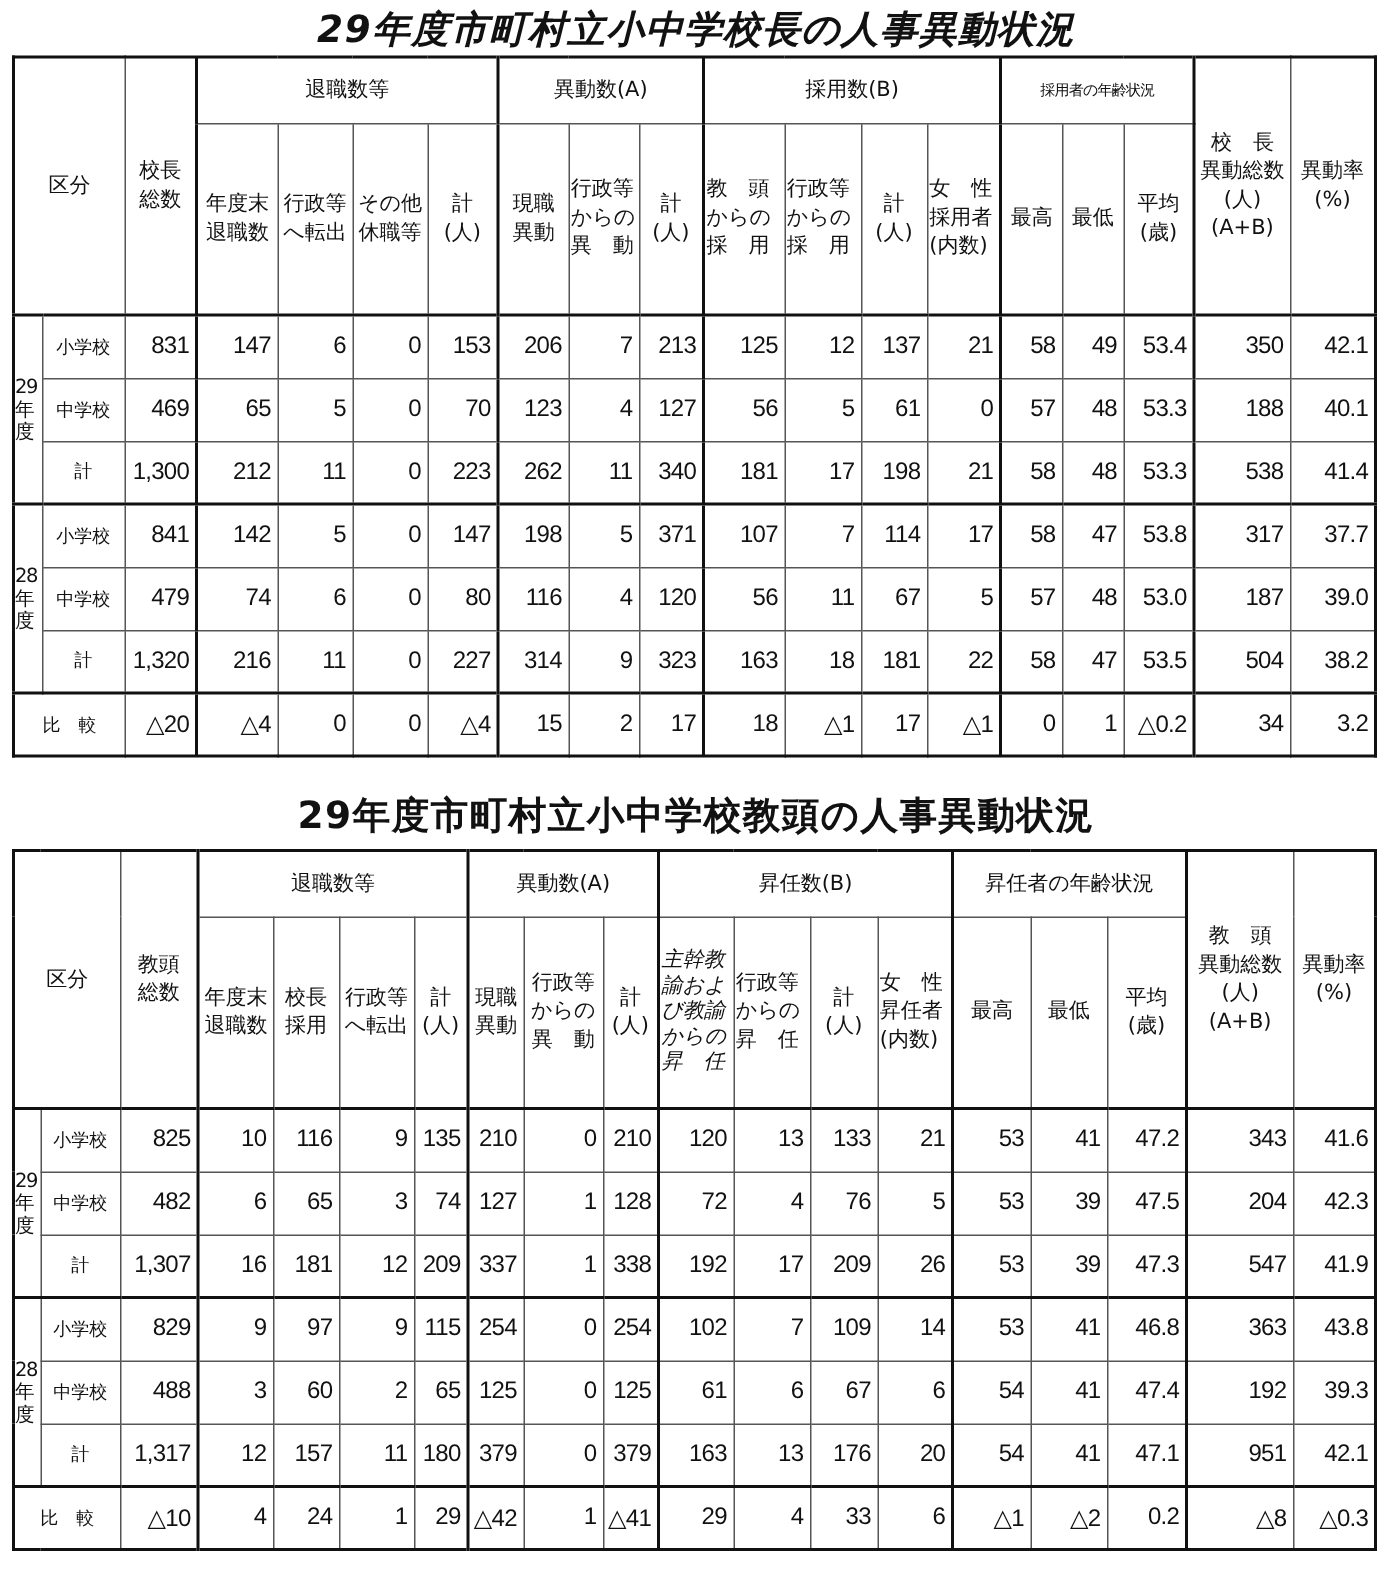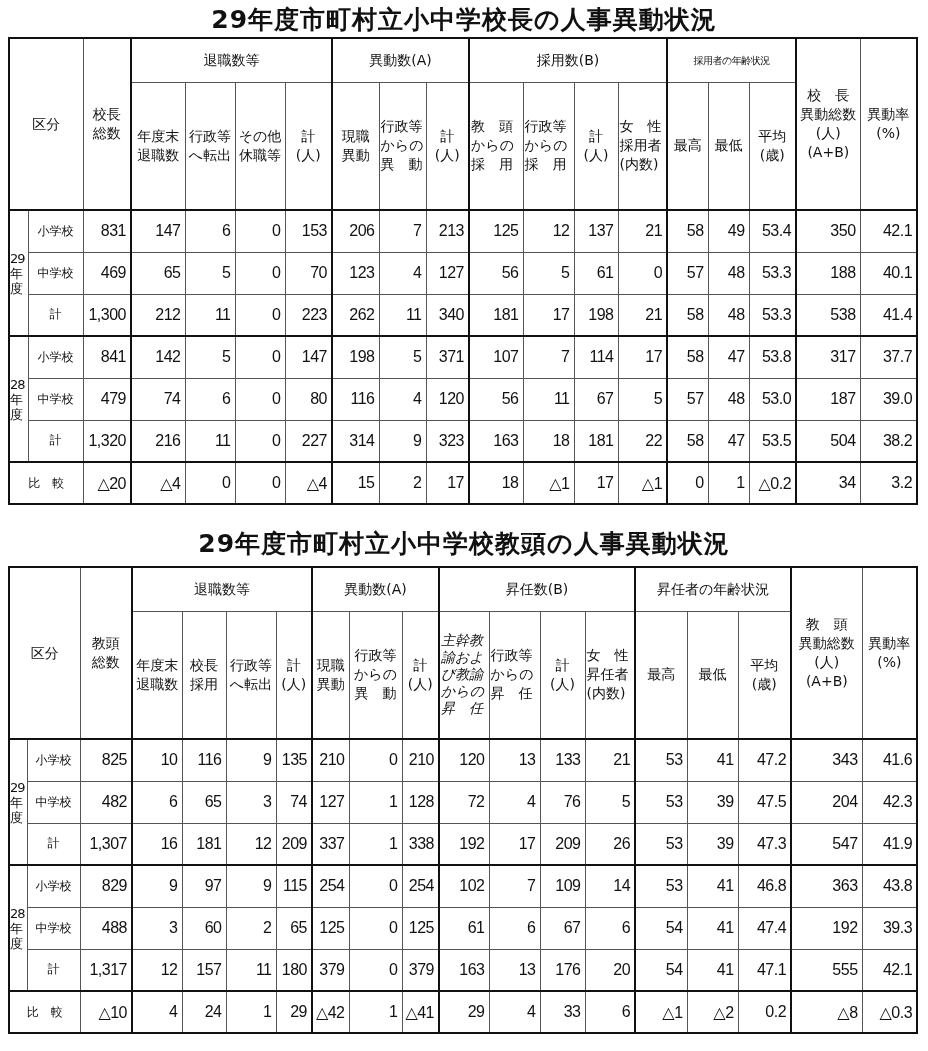--- a/index.html
+++ b/index.html
@@ -16,21 +16,21 @@
   td.lbl { text-align: center; padding: 0; font-family: "DejaVu Sans", sans-serif; font-size: 12px; letter-spacing: 0; }
   td.yr { text-align: left; padding: 0; font-family: "DejaVu Sans", sans-serif; font-size: 13px;
           line-height: 15px; letter-spacing: -1px; }
   th.left { text-align: left; padding-left: 1px; }
   .bl { border-left: 2px solid #111; }
   .bt { border-top: 2px solid #111; }
 </style>
 </head>
 <body>
 
-<div class="title" style="top:3px;">29年度市町村立小中学校長の人事異動状況</div>
+<div class="title" style="top:3px;font-style:italic;">29年度市町村立小中学校長の人事異動状況</div>
 
 <table style="top:37px; width:908px;">
   <colgroup>
     <col style="width:19px">
       <col style="width:55px">
       <col style="width:48px">
     <col style="width:54px">
       <col style="width:50px">
       <col style="width:50px">
       <col style="width:47px">
@@ -438,21 +438,21 @@
         <td class="bl">379</td>
         <td>0</td>
         <td>379</td>
         <td class="bl">163</td>
         <td>13</td>
         <td>176</td>
         <td>20</td>
         <td class="bl">54</td>
         <td>41</td>
         <td>47.1</td>
-        <td class="bl">555</td>
+        <td class="bl">951</td>
         <td>42.1</td>
       </tr>
       <tr style="height: 42px;">
         <td colspan="2" class="lbl bt">比　較</td>
         <td class="bt">△10</td>
         <td class="bl bt">4</td>
         <td class="bt">24</td>
         <td class="bt">1</td>
         <td class="bt">29</td>
         <td class="bl bt">△42</td>

